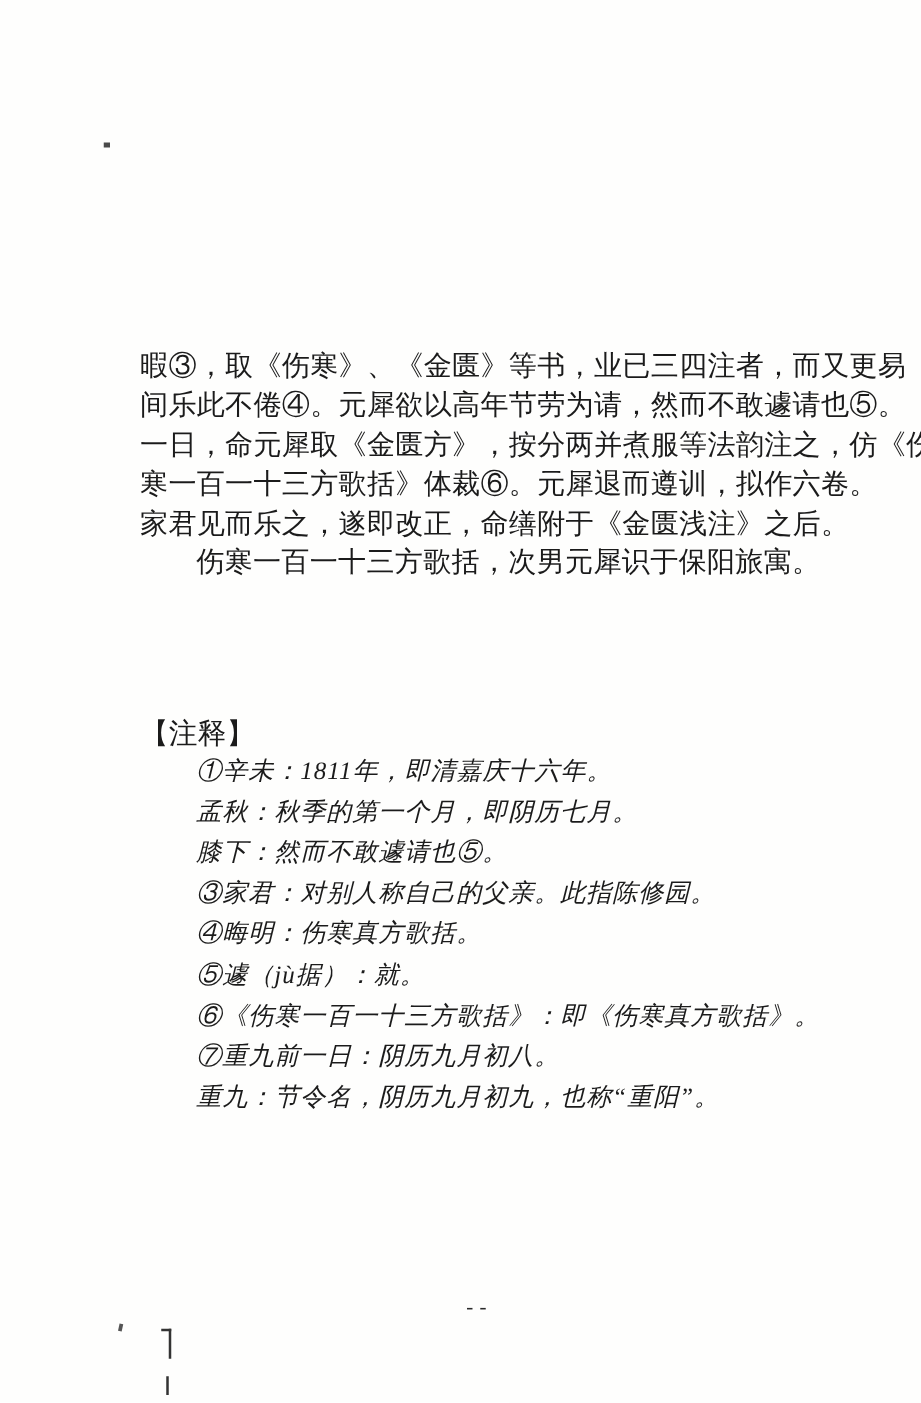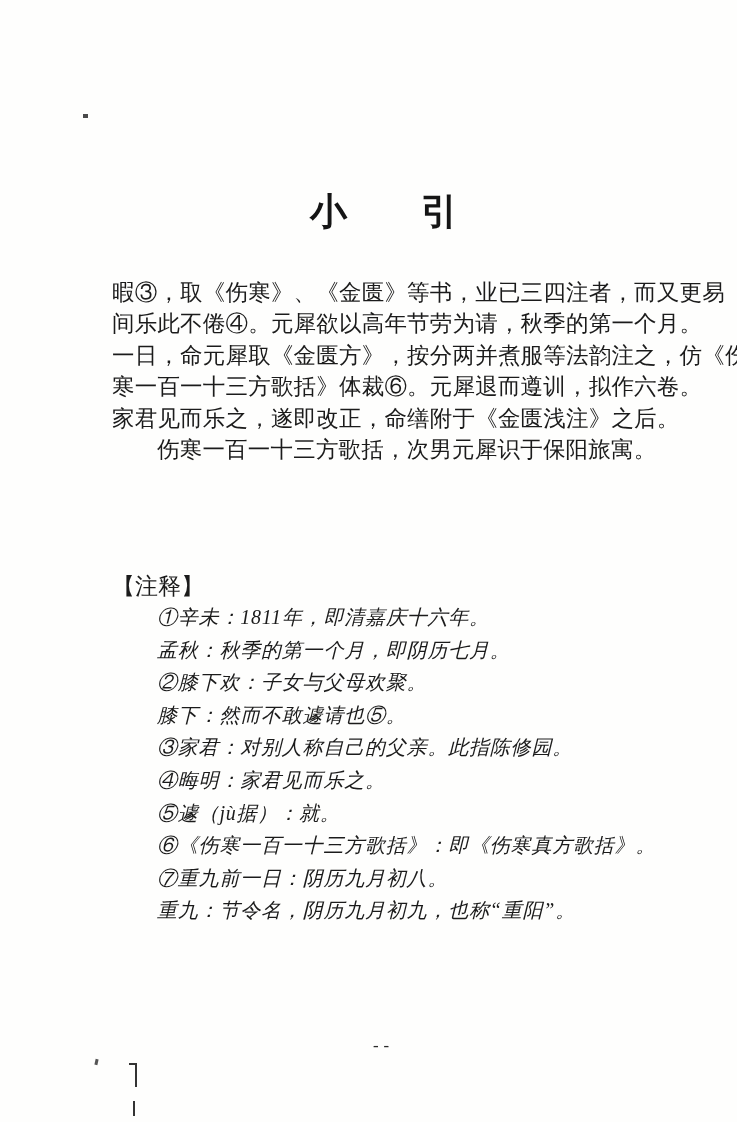--- a/index.html
+++ b/index.html
@@ -111,40 +111,38 @@
     background: #333;
   }
 </style>
 </head>
 <body>
 
 <div class="page">
 
   <div class="speck"></div>
 
-  <h1 class="title">小　　引</h1>
 
   <div class="body-block">
     <p class="line">暇③，取《伤寒》、《金匮》等书，业已三四注者，而又更易</p>
-    <p class="line">间乐此不倦④。元犀欲以高年节劳为请，秋季的第一个月。</p>
+    <p class="line">间乐此不倦④。元犀欲以高年节劳为请，然而不敢遽请也⑤。</p>
     <p class="line">一日，命元犀取《金匮方》，按分两并煮服等法韵注之，仿《伤</p>
     <p class="line">寒一百一十三方歌括》体裁⑥。元犀退而遵训，拟作六卷。</p>
     <p class="line">家君见而乐之，遂即改正，命缮附于《金匮浅注》之后。</p>
     <p class="line indent">伤寒一百一十三方歌括，次男元犀识于保阳旅寓。</p>
   </div>
 
   <div class="notes-header">【注释】</div>
 
   <div class="notes-block">
     <p class="note-line">①辛未：1811年，即清嘉庆十六年。</p>
     <p class="note-line">孟秋：秋季的第一个月，即阴历七月。</p>
-    <p class="note-line">②膝下欢：子女与父母欢聚。</p>
     <p class="note-line">膝下：然而不敢遽请也⑤。</p>
     <p class="note-line">③家君：对别人称自己的父亲。此指陈修园。</p>
-    <p class="note-line">④晦明：家君见而乐之。</p>
+    <p class="note-line">④晦明：伤寒真方歌括。</p>
     <p class="note-line">⑤遽（jù据）：就。</p>
     <p class="note-line">⑥《伤寒一百一十三方歌括》：即《伤寒真方歌括》。</p>
     <p class="note-line">⑦重九前一日：阴历九月初八。</p>
     <p class="note-line">重九：节令名，阴历九月初九，也称“重阳”。</p>
   </div>
 
   <div class="page-marker">--</div>
 
   <div class="tick"></div>
   <div class="bracket"></div>

